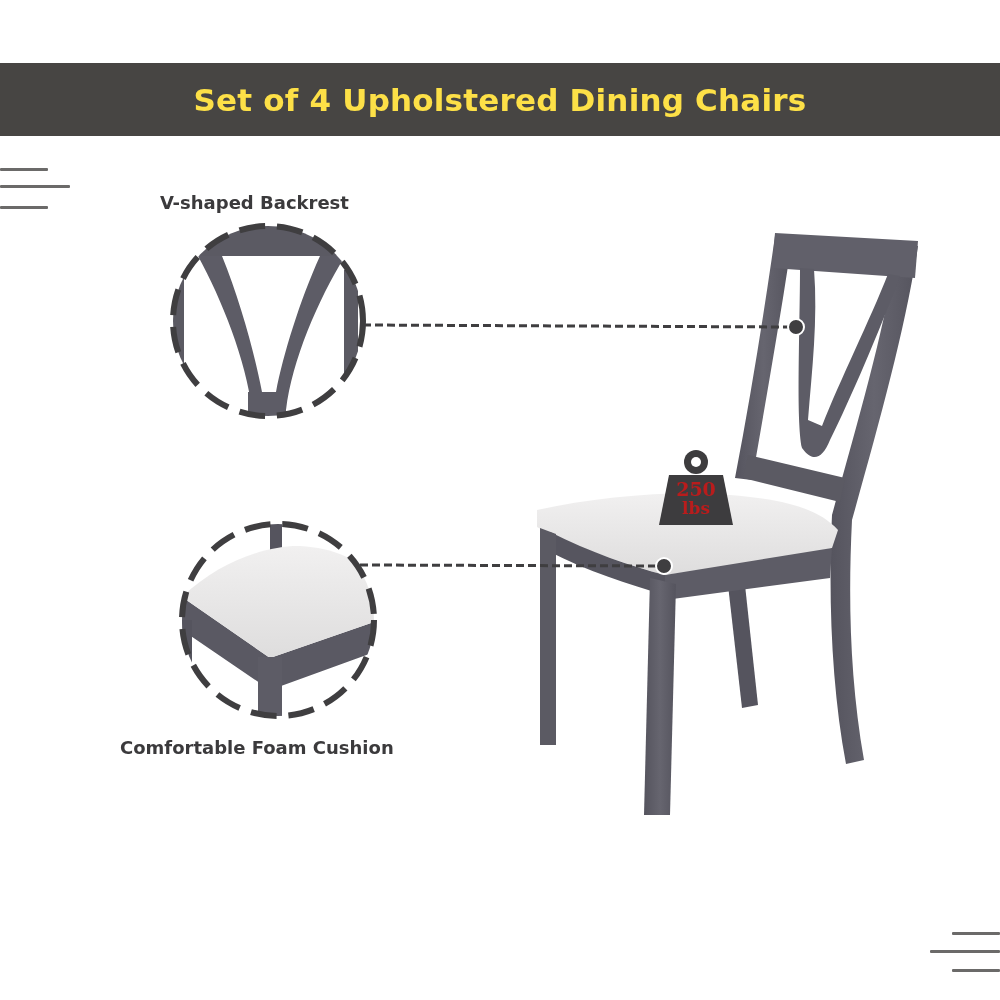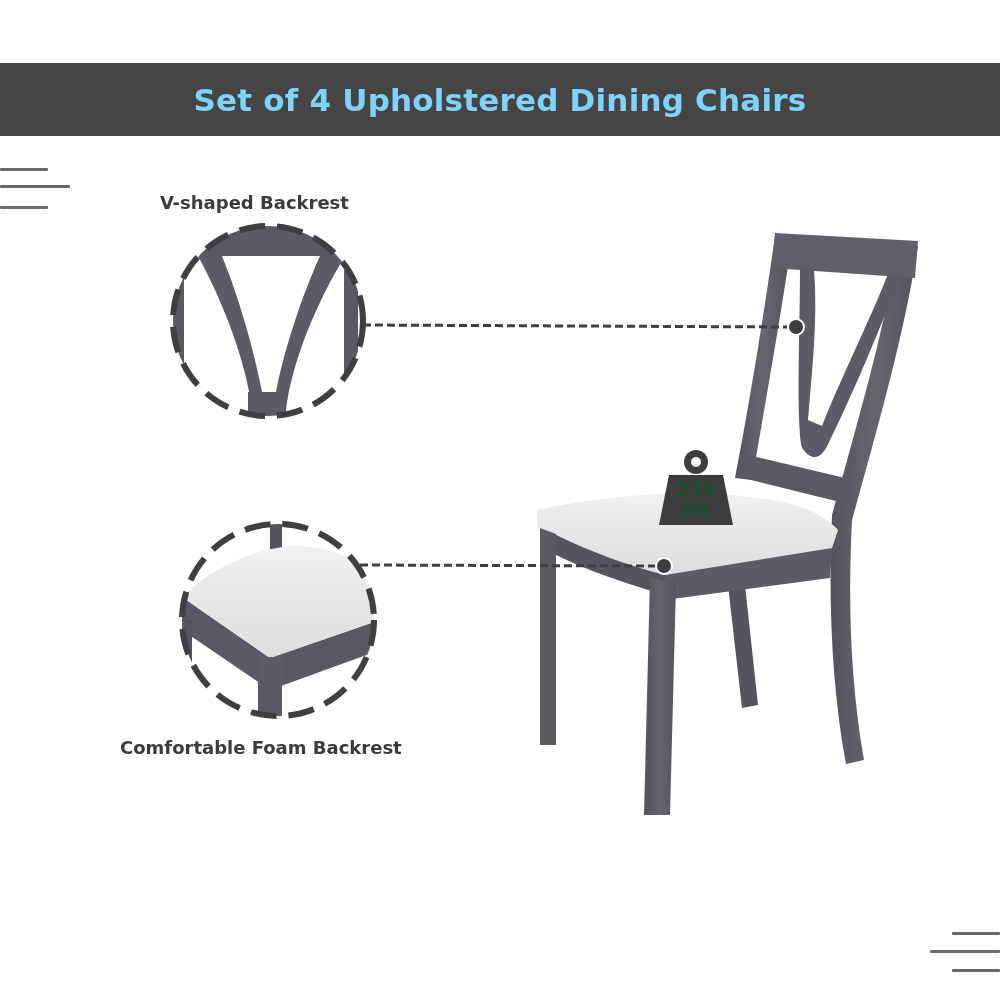--- a/index.html
+++ b/index.html
@@ -7,35 +7,35 @@
       width: 1000px; height: 1000px; position: relative; overflow: hidden;
       background: #ffffff;
       font-family: "DejaVu Sans", sans-serif;
     }
     .banner {
       position: absolute; left: 0; top: 63px; width: 1000px; height: 73px;
       background: #474543;
       display: flex; align-items: center; justify-content: center;
     }
     .banner-title {
-      color: #7dd3fc; font-weight: bold; font-size: 31px; letter-spacing: 0.2px;
+      color: #fde047; font-weight: bold; font-size: 31px; letter-spacing: 0.2px;
       font-family: "DejaVu Sans", sans-serif;
     }
     .deco-line { position: absolute; height: 3px; background: #6b6a69; border-radius: 1px; }
     .label {
       position: absolute; color: #3b3a3c; font-weight: bold; font-size: 18px;
       font-family: "DejaVu Sans", sans-serif; white-space: nowrap;
     }
     .art { position: absolute; left: 0; top: 0; }
     .badge {
       position: absolute; left: 657px; top: 447px; width: 78px; height: 80px;
     }
     .badge-text {
       position: absolute; left: 0; width: 78px; text-align: center;
-      color: #14532d; font-weight: bold; font-family: "DejaVu Serif", serif;
+      color: #b91c1c; font-weight: bold; font-family: "DejaVu Serif", serif;
       line-height: 1;
     }
     .badge-num { top: 33px; font-size: 19px; }
     .badge-unit { top: 53px; font-size: 17px; }
   </style>
 </head>
 <body>
 
 <div class="banner">
   <span class="banner-title">Set of 4 Upholstered Dining Chairs</span>
@@ -43,21 +43,21 @@
 
 <div class="deco-line" style="left:0;top:168px;width:48px;"></div>
 <div class="deco-line" style="left:0;top:185px;width:70px;"></div>
 <div class="deco-line" style="left:0;top:206px;width:48px;"></div>
 
 <div class="deco-line" style="left:952px;top:932px;width:48px;"></div>
 <div class="deco-line" style="left:930px;top:950px;width:70px;"></div>
 <div class="deco-line" style="left:952px;top:969px;width:48px;"></div>
 
 <div class="label" style="left:160px;top:192px;">V-shaped Backrest</div>
-<div class="label" style="left:120px;top:737px;">Comfortable Foam Backrest</div>
+<div class="label" style="left:120px;top:737px;">Comfortable Foam Cushion</div>
 
 <svg class="art" width="1000" height="1000" viewBox="0 0 1000 1000">
   <defs>
     <clipPath id="clipTop">
         <circle cx="268" cy="321" r="95"></circle>
       </clipPath>
     <clipPath id="clipBot">
         <circle cx="278" cy="620" r="96"></circle>
       </clipPath>
     <linearGradient id="wood" x1="0" x2="1" y1="0" y2="0">

